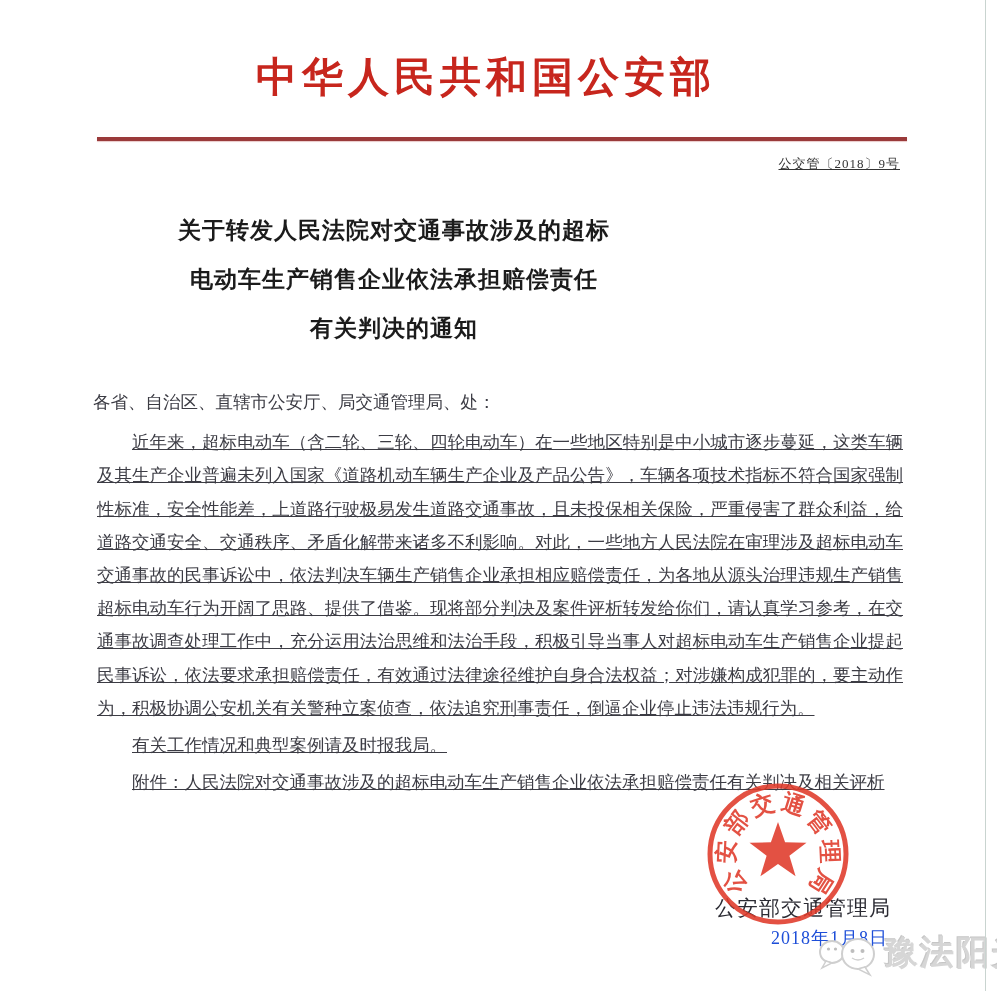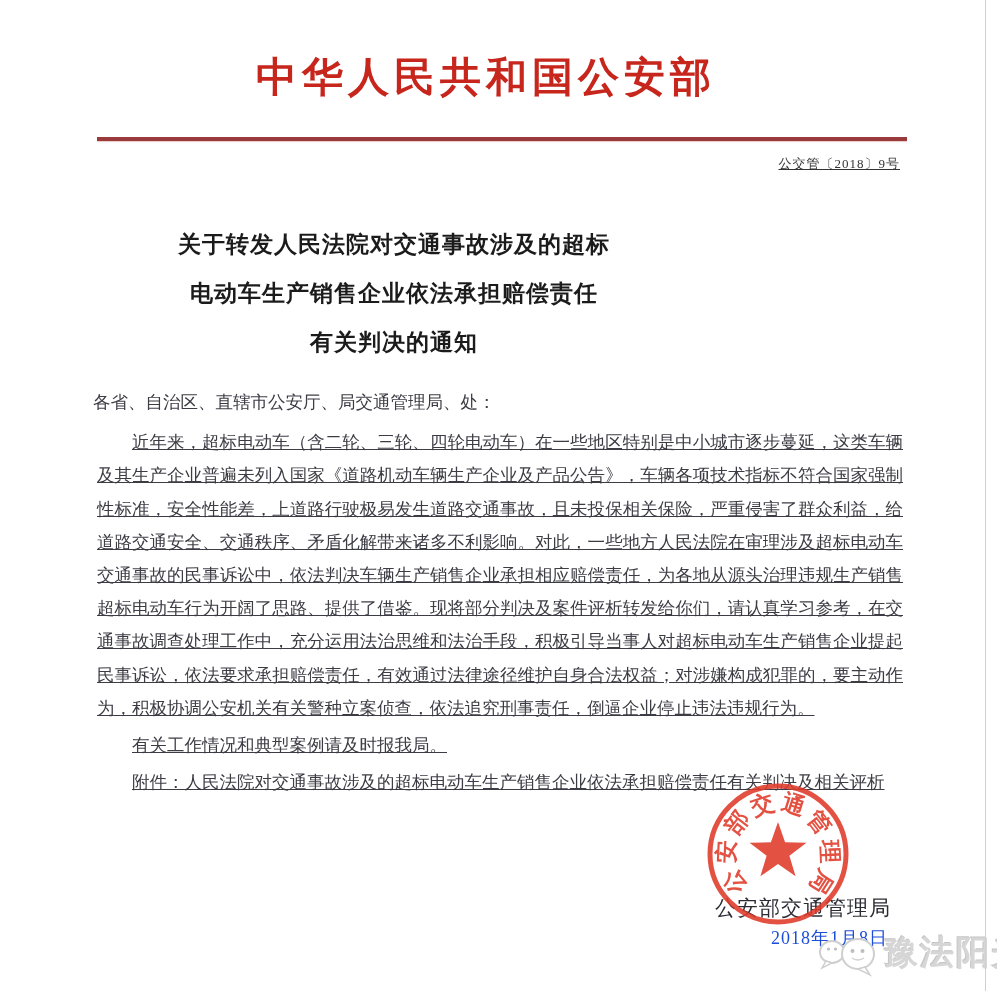--- a/index.html
+++ b/index.html
@@ -8,21 +8,21 @@
     font-family:"Liberation Serif","DejaVu Serif",serif;
   }
   .page{position:absolute;inset:0;background:#ffffff;}
   .edge-line{position:absolute;top:0;bottom:0;left:985px;width:1px;background:#c9d4d0;}
   .org-header{
     position:absolute;top:50px;left:0;width:972px;text-align:center;
     font-size:41px;font-weight:bold;color:#c7261d;letter-spacing:5px;
   }
   .red-rule{position:absolute;top:137px;left:97px;width:810px;height:4px;background:#9a3a3a;box-shadow:0 1px 1px #e9c9c9;}
   .doc-number{position:absolute;top:155px;right:97px;font-size:13px;color:#333333;letter-spacing:1px;text-decoration:underline;}
-  .title-block{position:absolute;top:220px;left:0;width:788px;text-align:center;color:#1b1b1b;}
+  .title-block{position:absolute;top:206px;left:0;width:788px;text-align:center;color:#1b1b1b;}
   .title-block .tline{font-size:23px;font-weight:bold;line-height:49px;letter-spacing:1px;}
   .body-block{
     position:absolute;top:386px;left:93px;width:814px;
     font-size:17.5px;line-height:33.2px;color:#3c3c44;text-align:justify;
   }
   .salutation{margin:0 0 7px 0;}
   .body-block p{margin:4px;text-indent:2em;text-decoration:underline;}
   .sign-name{position:absolute;top:894px;left:715px;font-size:21px;color:#2b2b33;letter-spacing:1px;}
   .sign-date{position:absolute;top:926px;left:735px;font-size:18px;color:#1d4ed8;letter-spacing:1px;margin-left:36px;}
   .seal{position:absolute;top:776px;left:698px;width:160px;height:160px;opacity:.88;}

